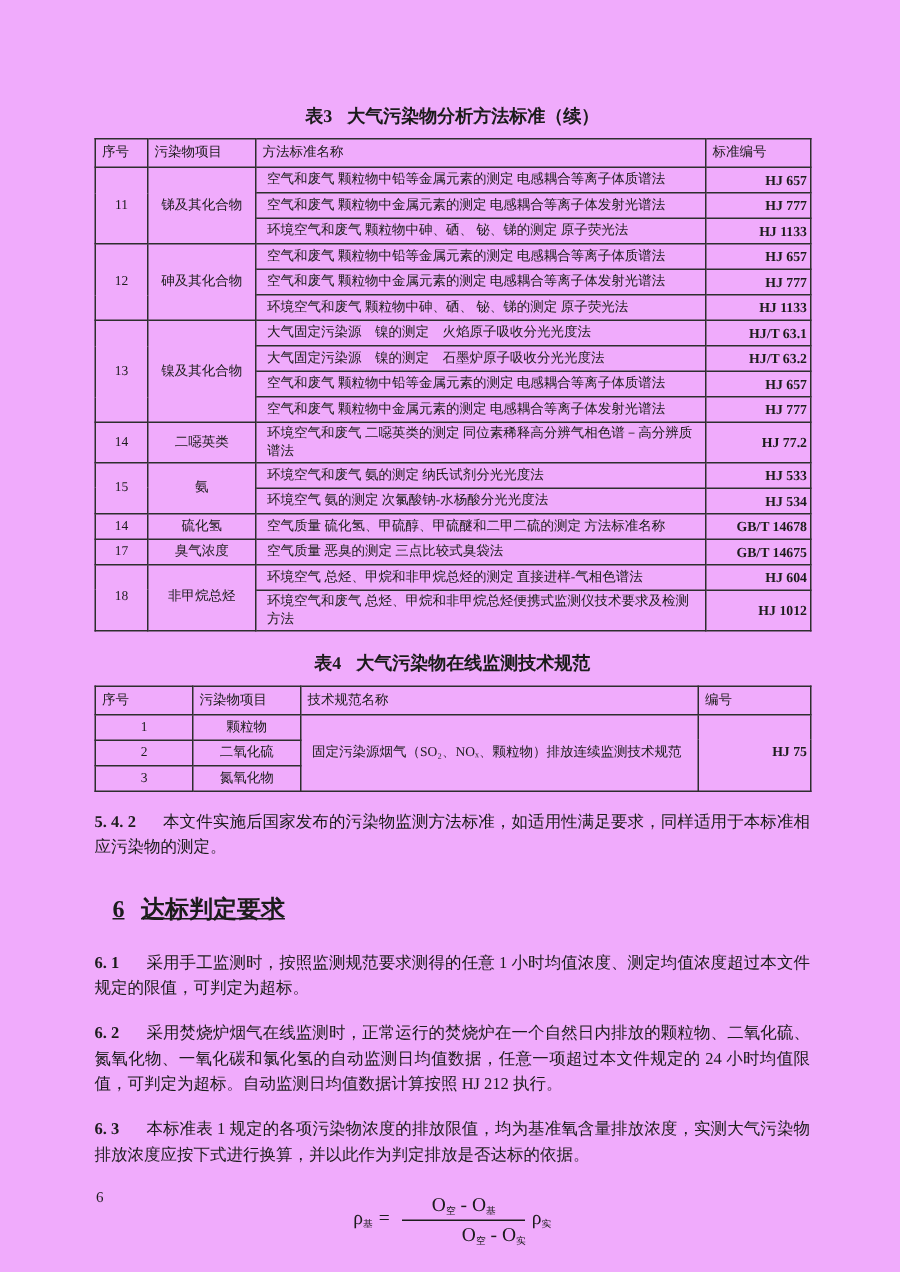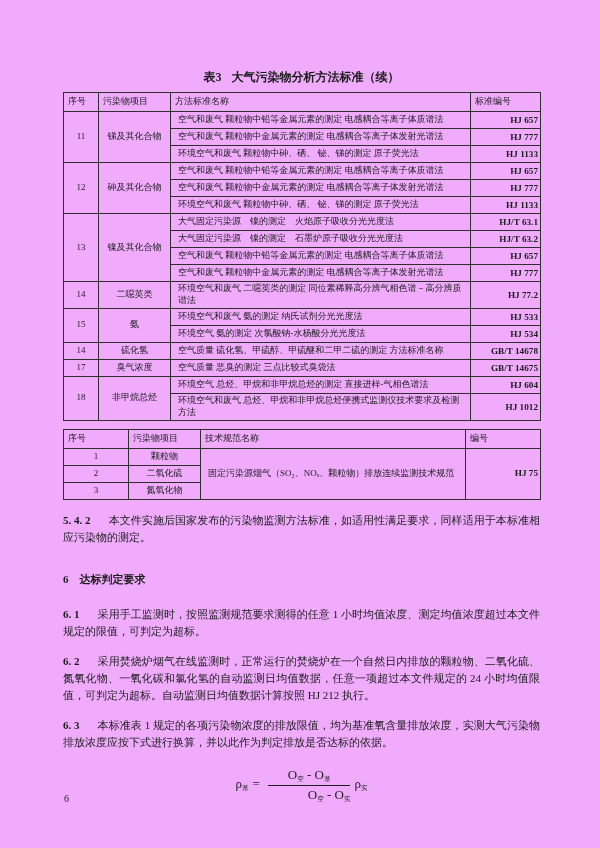--- a/index.html
+++ b/index.html
@@ -55,25 +55,26 @@
   .para{
     margin:0;
     margin-top:13px;
     font-size:11px;
     line-height:17px;
     text-align:justify;
   }
   .para .clause{font-weight:bold;margin-right:18px;}
   .para.first{margin-top:12px;}
   .h6{
-    margin:0;
+    margin:12px;
     margin-top:26px;
-    font-size:11px;
+    font-size:16px;
     font-weight:bold;
     line-height:14px;
+    text-decoration:underline;
   }
   .h6 .num{margin-right:11px;}
   .formula-row{
     margin-top:16px;
     text-align:center;
     font-size:13px;
     font-family:Liberation Serif, serif;
   }
   .formula-row sub{
     font-size:6.5px;
@@ -208,20 +209,21 @@
           <td class="m">环境空气 总烃、甲烷和非甲烷总烃的测定 直接进样-气相色谱法</td>
           <td class="code">HJ 604</td>
         </tr>
         <tr>
           <td class="m">环境空气和废气 总烃、甲烷和非甲烷总烃便携式监测仪技术要求及检测方法</td>
           <td class="code">HJ 1012</td>
         </tr>
       </tbody>
     </table>
 
+    <div class="tbl-title t4t"><span>表4</span><span class="gap"></span><span>大气污染物在线监测技术规范</span></div>
 
     <table>
       <colgroup>
           <col style="width:65px">
           <col style="width:72px">
           <col style="width:265px">
           <col style="width:75px">
         </colgroup>
       <tbody>
         <tr>

